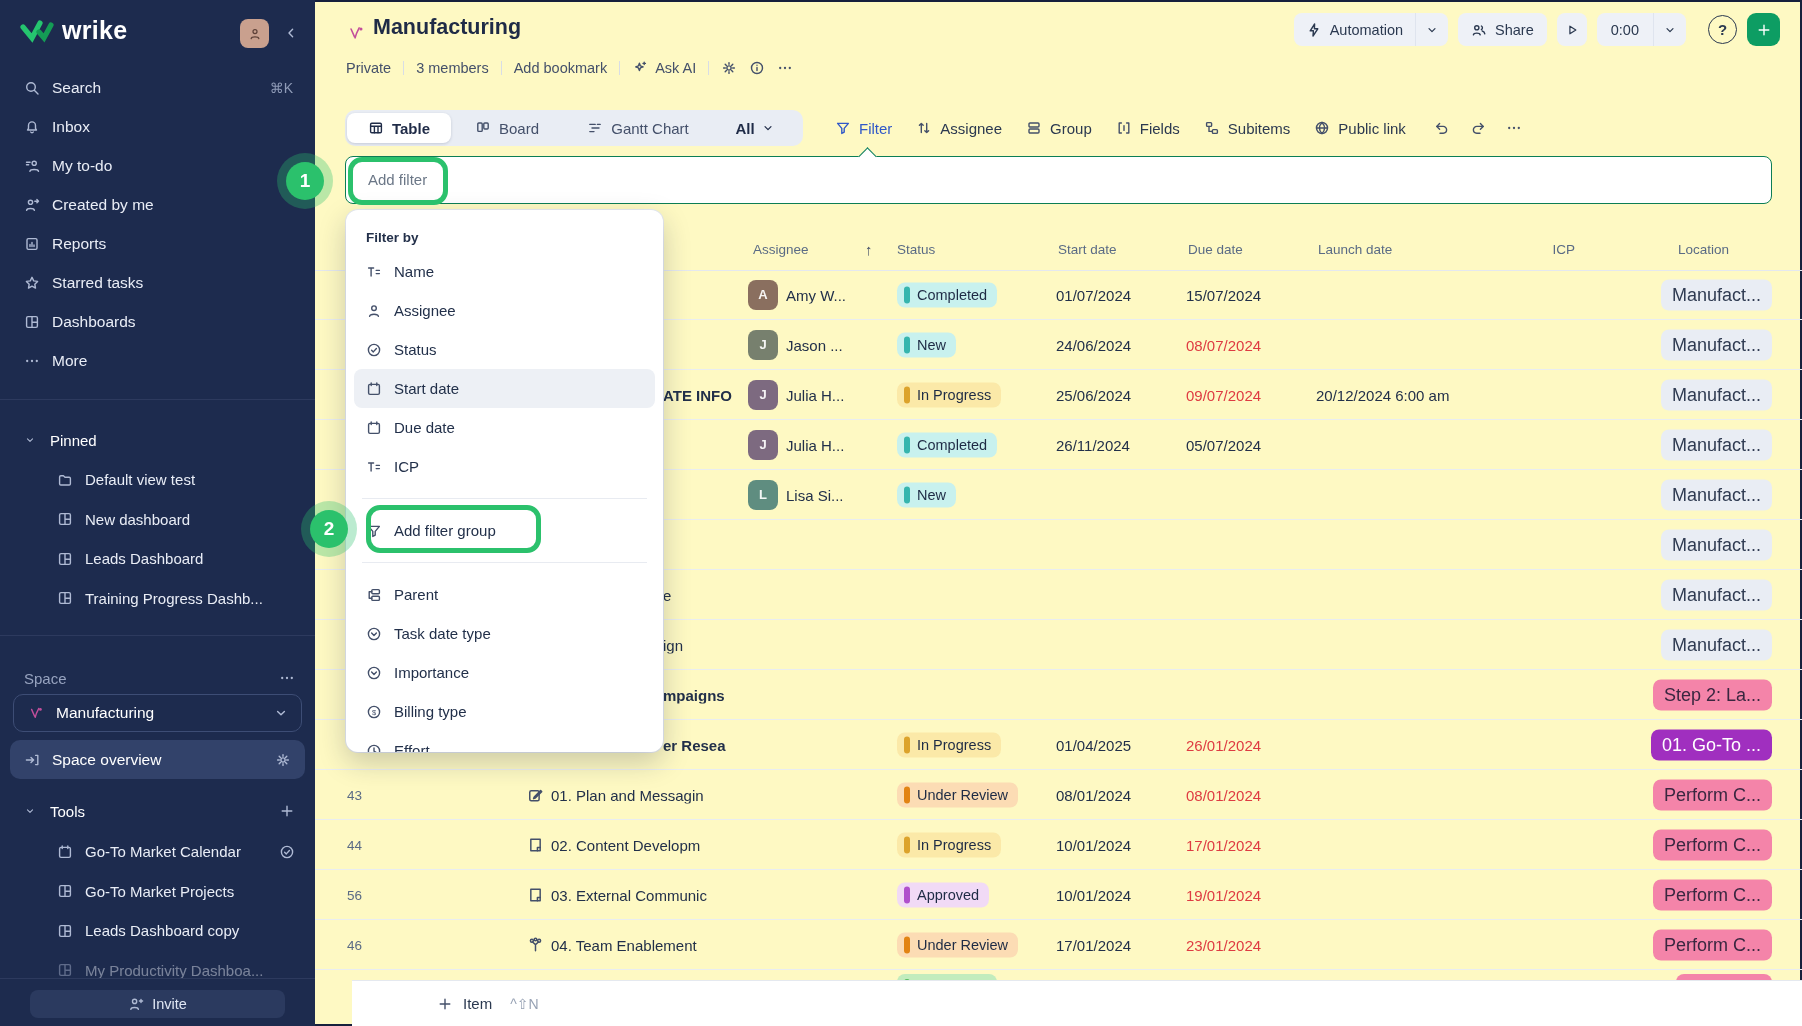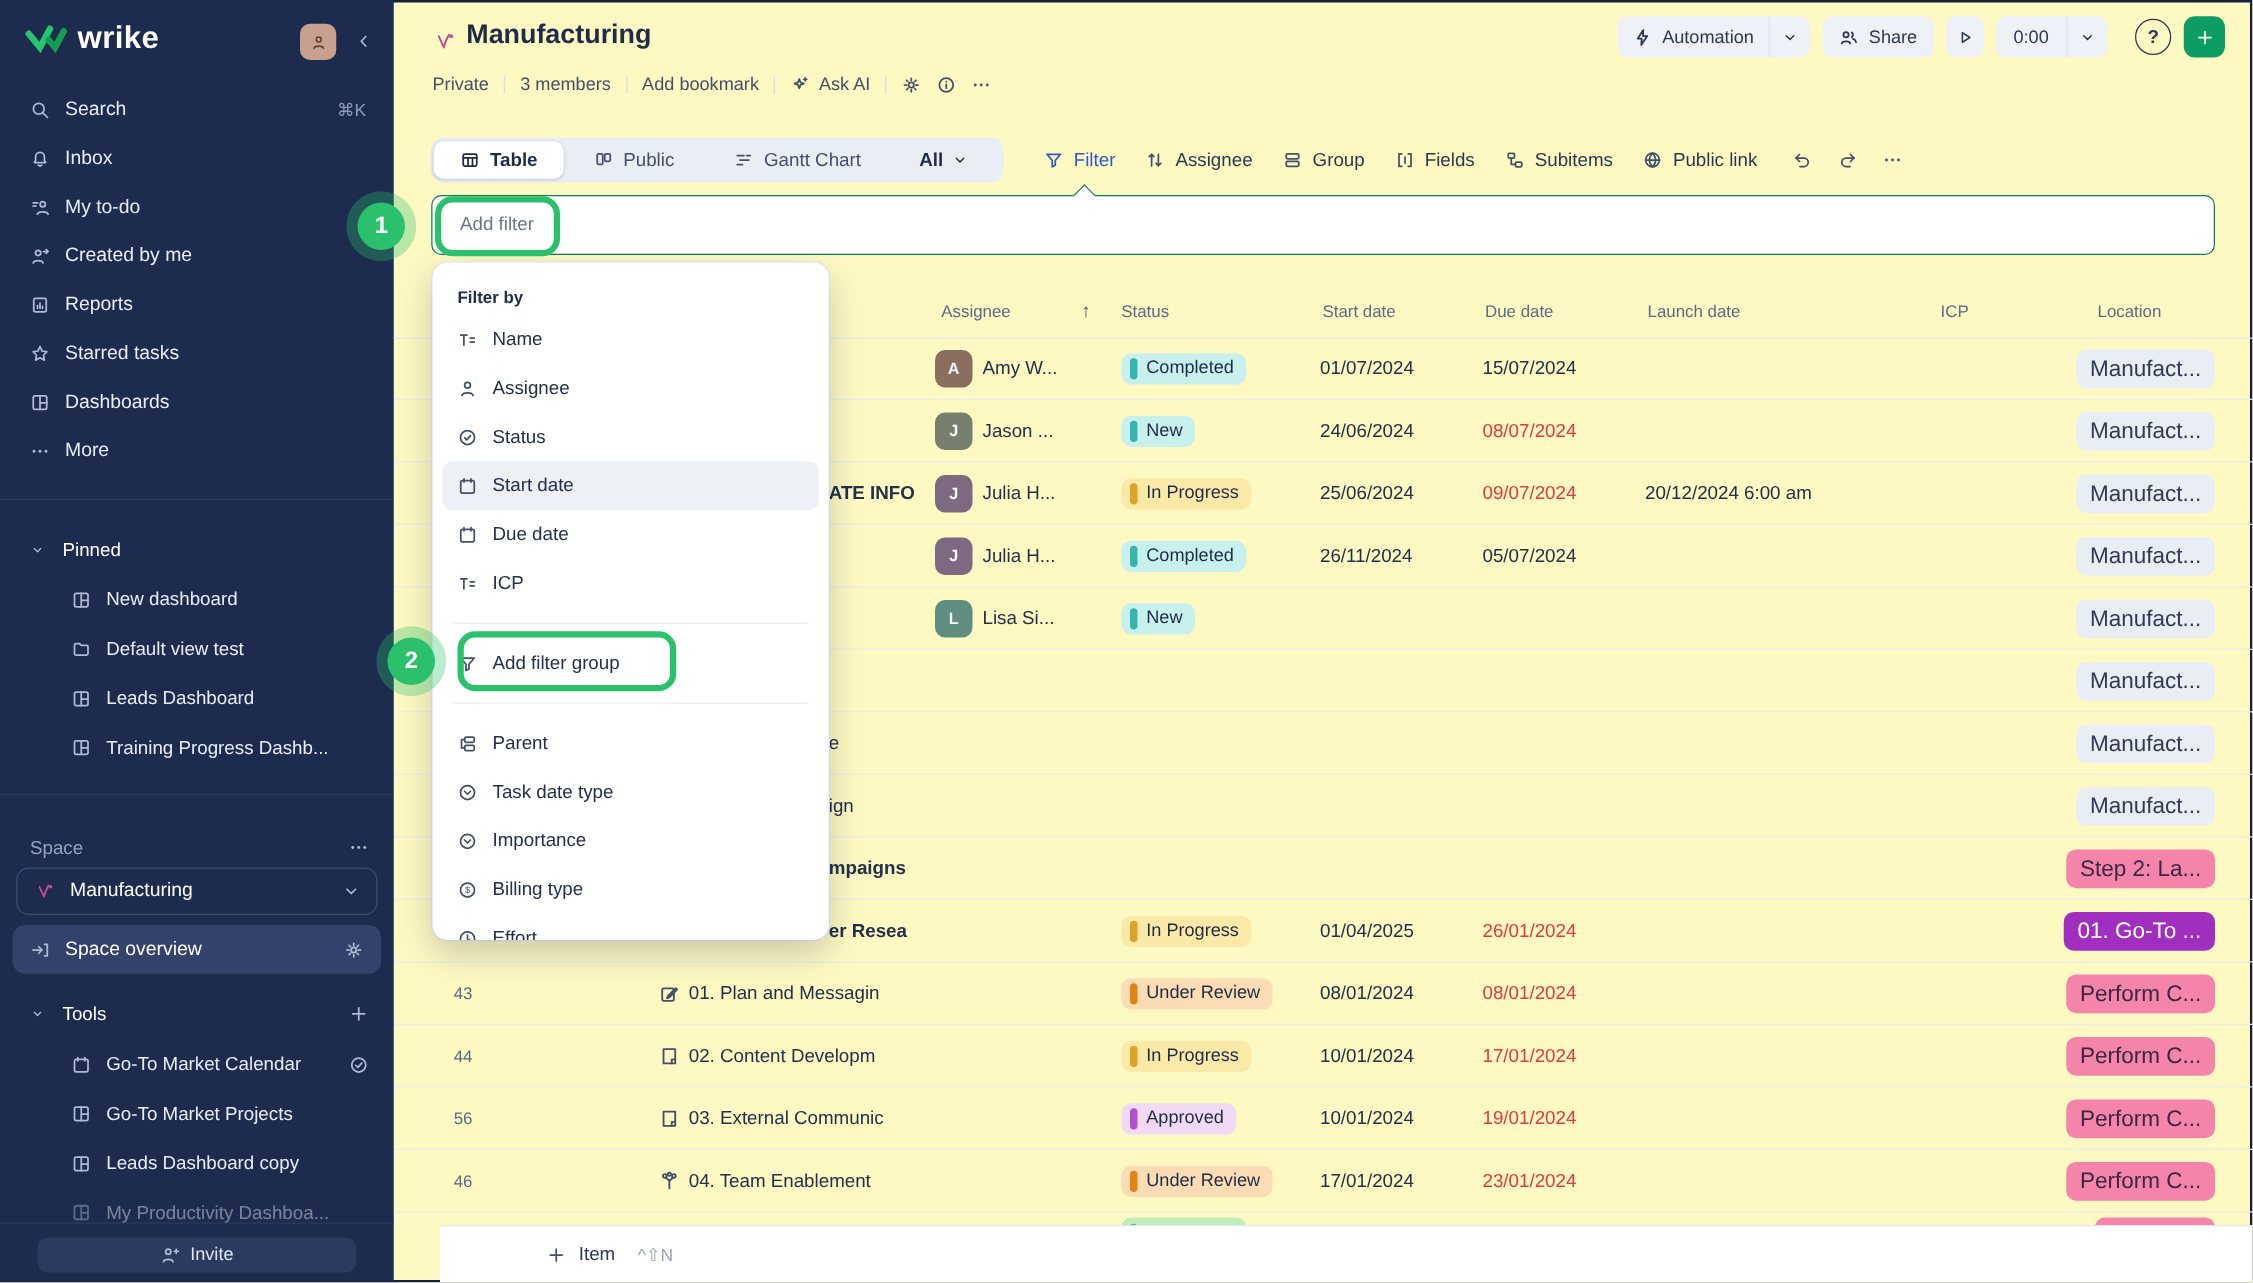--- a/index.html
+++ b/index.html
@@ -102,21 +102,21 @@
   .mdiv{height:1px;background:#E8EBF1;margin:12px 16px;}
 
   
   .thead{position:absolute;left:315px;top:228px;width:1487px;height:42px;border-bottom:1px solid #E4E8EF;
          font-size:13.5px;color:#5A6B85;}
   .thead>span{position:absolute;top:50%;transform:translateY(-50%);cursor:pointer;}
   .rows{position:absolute;left:315px;top:270px;width:1487px;height:710px;overflow:hidden;}
   .trow{position:relative;height:50px;border-bottom:1px solid #E9EDF1;box-sizing:border-box;font-size:15px;}
   .trow>*{position:absolute;top:50%;transform:translateY(-50%);}
   .trow.partial>*{top:4px;transform:none;}
-  .c-num{left:28px;width:35px;text-align:right;color:#5A6B85;font-size:13.5px;}
+  .c-num{left:12px;width:35px;text-align:right;color:#5A6B85;font-size:13.5px;}
   .c-icon{left:212px;width:17px;height:17px;color:#44506A;}
   .c-name{left:236px;width:340px;white-space:nowrap;overflow:hidden;color:#22304A;}
   .c-frag{left:348px;width:225px;white-space:nowrap;overflow:hidden;color:#22304A;}
   .c-frag.b{font-weight:bold;}
   .avatar{left:433px;width:30px;height:30px;border-radius:8px;display:flex;align-items:center;
           justify-content:center;color:rgba(255,255,255,.92);font-size:13px;font-weight:bold;}
   .c-aname{left:471px;width:104px;white-space:nowrap;overflow:hidden;color:#22304A;}
   .c-status{left:582px;}
   .c-start{left:741px;width:118px;}
   .c-due{left:871px;width:118px;}
@@ -255,33 +255,33 @@
           <svg viewBox="0 0 16 16" fill="none" stroke="currentColor" stroke-width="1.4" stroke-linecap="round" stroke-linejoin="round">
             <path d="M4.6 6.4L8 9.8l3.4-3.4"></path>
           </svg>
         </span>
       <span>Pinned</span>
     </div>
     <div class="abs" style="left:0;top:460px;width:315px;">
       <div class="ssub">
         <span class="i16 sic">
             <svg viewBox="0 0 16 16" fill="none" stroke="currentColor" stroke-width="1.4" stroke-linecap="round" stroke-linejoin="round">
+              <path d="M2.6 5a1.2 1.2 0 0 1 1.2-1.2h2.6L8 5.2h4.2a1.2 1.2 0 0 1 1.2 1.2v5.4a1.2 1.2 0 0 1-1.2 1.2H3.8a1.2 1.2 0 0 1-1.2-1.2z"></path>
+            </svg>
+          </span>
+        <span>Default view test</span>
+      </div>
+      <div class="ssub">
+        <span class="i16 sic">
+            <svg viewBox="0 0 16 16" fill="none" stroke="currentColor" stroke-width="1.4" stroke-linecap="round" stroke-linejoin="round">
               <rect x="2.6" y="2.6" width="10.8" height="10.8" rx="1.4"></rect>
               <path d="M8 2.6v10.8M8 8.2h5.4"></path>
             </svg>
           </span>
         <span>New dashboard</span>
-      </div>
-      <div class="ssub">
-        <span class="i16 sic">
-            <svg viewBox="0 0 16 16" fill="none" stroke="currentColor" stroke-width="1.4" stroke-linecap="round" stroke-linejoin="round">
-              <path d="M2.6 5a1.2 1.2 0 0 1 1.2-1.2h2.6L8 5.2h4.2a1.2 1.2 0 0 1 1.2 1.2v5.4a1.2 1.2 0 0 1-1.2 1.2H3.8a1.2 1.2 0 0 1-1.2-1.2z"></path>
-            </svg>
-          </span>
-        <span>Default view test</span>
       </div>
       <div class="ssub">
         <span class="i16 sic">
             <svg viewBox="0 0 16 16" fill="none" stroke="currentColor" stroke-width="1.4" stroke-linecap="round" stroke-linejoin="round">
               <rect x="2.6" y="2.6" width="10.8" height="10.8" rx="1.4"></rect>
               <path d="M8 2.6v10.8M8 8.2h5.4"></path>
             </svg>
           </span>
         <span>Leads Dashboard</span>
       </div>
@@ -516,21 +516,21 @@
         </span>
       <span>Table</span>
     </div>
     <div class="tab" style="width:112px;">
       <span class="i16 aic">
           <svg viewBox="0 0 16 16" fill="none" stroke="currentColor" stroke-width="1.4" stroke-linecap="round" stroke-linejoin="round">
             <rect x="2.8" y="3" width="4.4" height="8.4" rx="1"></rect>
             <rect x="8.8" y="3" width="4.4" height="6" rx="1"></rect>
           </svg>
         </span>
-      <span>Public</span>
+      <span>Board</span>
     </div>
     <div class="tab" style="width:150px;">
       <span class="i16 aic">
           <svg viewBox="0 0 16 16" fill="none" stroke="currentColor" stroke-width="1.4" stroke-linecap="round" stroke-linejoin="round">
             <path d="M2.8 4.4h5.4M5 8h7M2.8 11.6h4.2M10.4 4.4h2.8"></path>
           </svg>
         </span>
       <span>Gantt Chart</span>
     </div>
     <div class="tab" style="width:84px;font-weight:bold;color:#1F2B47;gap:6px;">

